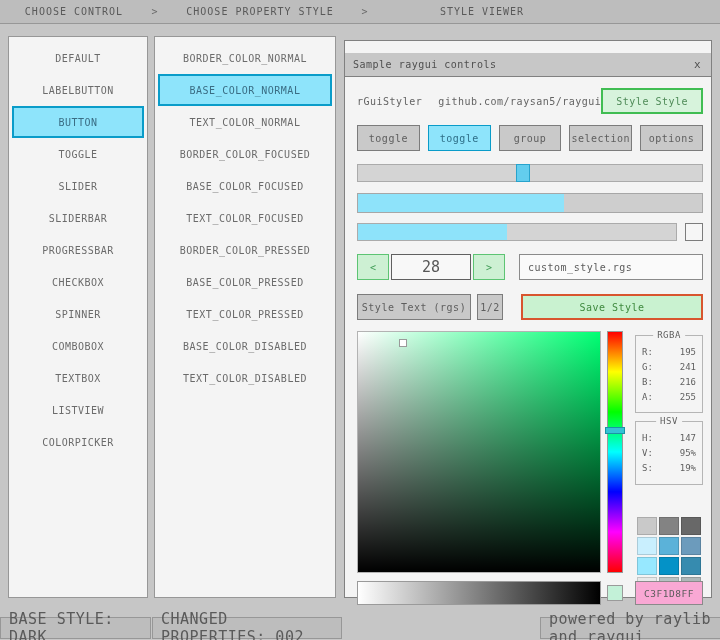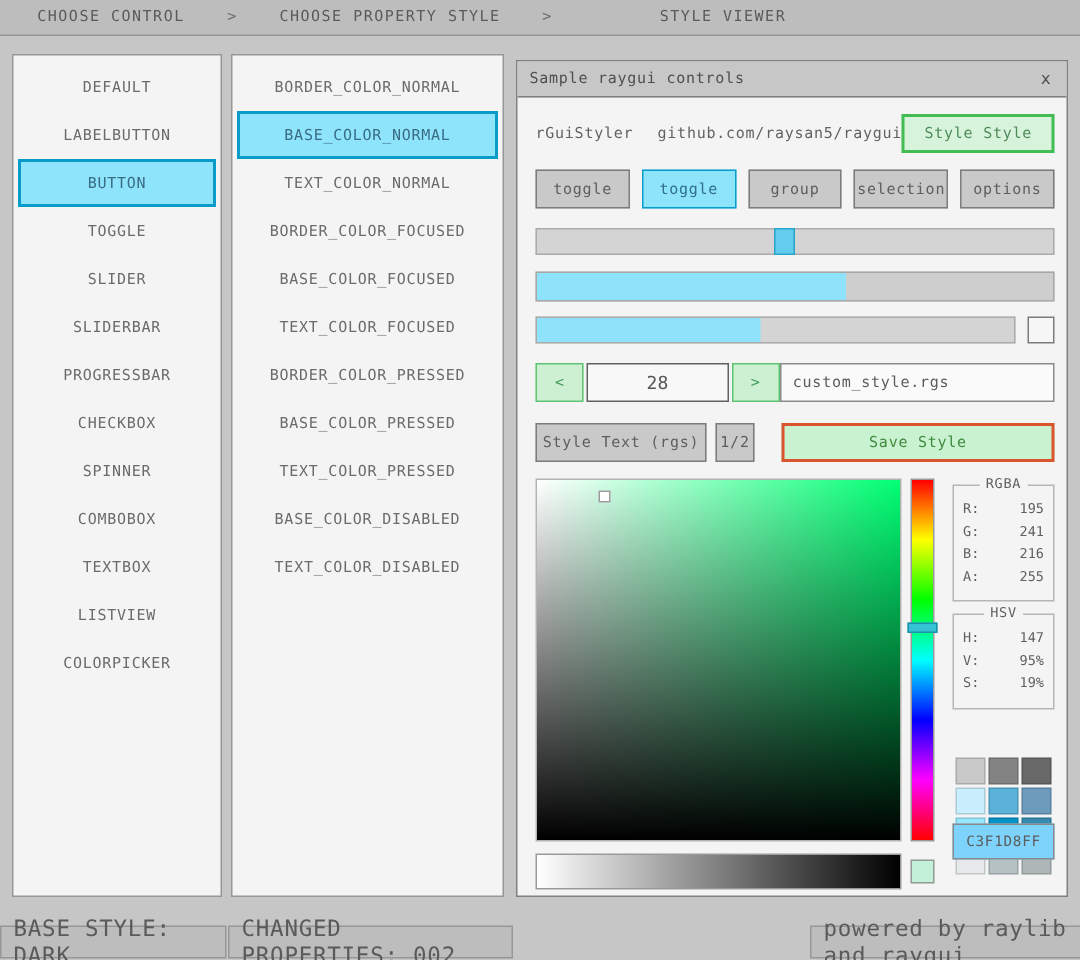--- a/index.html
+++ b/index.html
@@ -40,21 +40,21 @@
   .list-item.selected { background: #8ee4fb; border-color: #0a9cc9; color: #3a6d84; }
 
   
   .window {
     position: absolute; left: 344px; top: 40px; width: 368px; height: 558px;
     background: #f4f4f4; border: 1px solid #808080;
   }
   .titlebar {
     height: 24px; background: #c7c7c7; border-bottom: 1px solid #808080;
     display: flex; align-items: center; padding: 0 8px;
-    font-size: 10px; color: #4f4f4f; letter-spacing: 0.5px;
+    font-size: 10px; color: #4f4f4f; letter-spacing: 0.5px; margin-top: 12px;
   }
   .close-x { margin-left: auto; font-size: 11px; color: #4f4f4f; padding: 0 2px; cursor: default; }
   .content { position: relative; width: 366px; height: 532px; }
 
   .row1 { position: absolute; left: 12px; top: 11px; width: 346px; height: 26px; display: flex; align-items: center; }
   .lbl { font-size: 10px; color: #636363; letter-spacing: 0.5px; }
   #app-name { width: 90px; }
   #repo { flex: 1; }
 
   .btn {
@@ -70,21 +70,21 @@
   .slider { position: absolute; left: 12px; top: 87px; width: 346px; height: 18px; background: #d4d4d4; border: 1px solid #ababab; }
   .slider-handle { position: absolute; left: 46%; top: -1px; width: 14px; height: 18px; background: #63cdee; border: 1px solid #28a3cc; }
   .progress { position: absolute; left: 12px; top: 116px; width: 346px; height: 20px; background: #cecece; border: 1px solid #a7a7a7; }
   .progress-fill { width: 60%; height: 100%; background: #8ee3fa; }
   .slider2 { position: absolute; left: 12px; top: 146px; width: 320px; height: 18px; background: #d4d4d4; border: 1px solid #ababab; }
   .slider2-fill { width: 47%; height: 100%; background: #8ee3fa; }
   .checkbox { position: absolute; left: 340px; top: 146px; width: 18px; height: 18px; background: #f6f6f6; border: 1px solid #7c7c7c; }
 
   .spinner-row { position: absolute; left: 12px; top: 177px; width: 346px; height: 26px; display: flex; }
   .spin-btn { width: 32px; height: 26px; background: #cdf0d3; border: 1px solid #5dc473; color: #3f9b55; font-size: 10px; display: flex; align-items: center; justify-content: center; }
-  .value-box { width: 95px; height: 26px; margin: 0 2px; background: #f8f8f8; border: 1px solid #606060; display: flex; align-items: center; justify-content: center; font-size: 12px; color: #575757; }
+  .value-box { width: 80px; height: 26px; margin: 0 2px; background: #f8f8f8; border: 1px solid #606060; display: flex; align-items: center; justify-content: center; font-size: 15px; color: #575757; }
   .textbox { margin-left: auto; width: 184px; height: 26px; background: #fafafa; border: 1px solid #8a8a8a; display: flex; align-items: center; padding-left: 8px; font-size: 10px; color: #5c5c5c; letter-spacing: 0.5px; }
 
   .actions-row { position: absolute; left: 12px; top: 217px; width: 346px; height: 26px; display: flex; }
   .btn-styletext { width: 114px; }
   .btn-page { width: 26px; margin-left: 6px; }
   .btn-save { margin-left: auto; width: 182px; background: #c9f2d0; border: 2px solid #d8552e; color: #3f8a3f; }
 
   .sv-panel { position: absolute; left: 12px; top: 254px; width: 244px; height: 242px; border: 1px solid #b3b3b3; }
   .sv-cursor { position: absolute; left: 41px; top: 7px; width: 8px; height: 8px; background: #ffffff; border: 1px solid #9a9a9a; }
   .hue-bar {
@@ -99,21 +99,21 @@
   #hsv-box { left: 290px; top: 344px; width: 68px; height: 64px; }
   .gb-label { position: absolute; top: -6px; left: 50%; transform: translateX(-50%); background: #f4f4f4; padding: 0 4px; font-size: 9px; color: #5f5f5f; letter-spacing: 0.5px; }
   .gb-rows { padding-top: 9px; }
   .kv { display: flex; justify-content: space-between; padding: 0 6px; font-size: 9px; color: #5f5f5f; line-height: 15px; }
 
   .palette { position: absolute; left: 292px; top: 440px; width: 64px; height: 78px; display: grid; grid-template-columns: repeat(3, 1fr); grid-auto-rows: 1fr; gap: 2px; }
   .pal-cell { border: 1px solid rgba(0,0,0,0.15); }
 
   .grad-bar { position: absolute; left: 12px; top: 504px; width: 244px; height: 24px; background: linear-gradient(to right, #ffffff, #000000); border: 1px solid #9a9a9a; }
   .swatch { position: absolute; left: 262px; top: 508px; width: 16px; height: 16px; border: 1px solid #9a9a9a; }
-  .hexbox { position: absolute; left: 290px; top: 484px; width: 68px; height: 24px; background: #7dd3fc; border: 1px solid #8a8a8a; display: flex; align-items: center; justify-content: center; font-size: 9.5px; color: #5c5c5c; letter-spacing: 0.5px; }
+  .hexbox { position: absolute; left: 290px; top: 504px; width: 68px; height: 24px; background: #f9a8d4; border: 1px solid #8a8a8a; display: flex; align-items: center; justify-content: center; font-size: 9.5px; color: #5c5c5c; letter-spacing: 0.5px; }
 
   
   .statusbox {
     position: absolute; top: 617px; height: 22px;
     background: #bdbdbd; border: 1px solid #979797;
     font-size: 15px; color: #5a5a5a; letter-spacing: 0.5px;
     display: flex; align-items: center; padding: 0 8px;
   }
   #status-left { left: 0; width: 151px; }
   #status-mid { left: 152px; width: 190px; }

